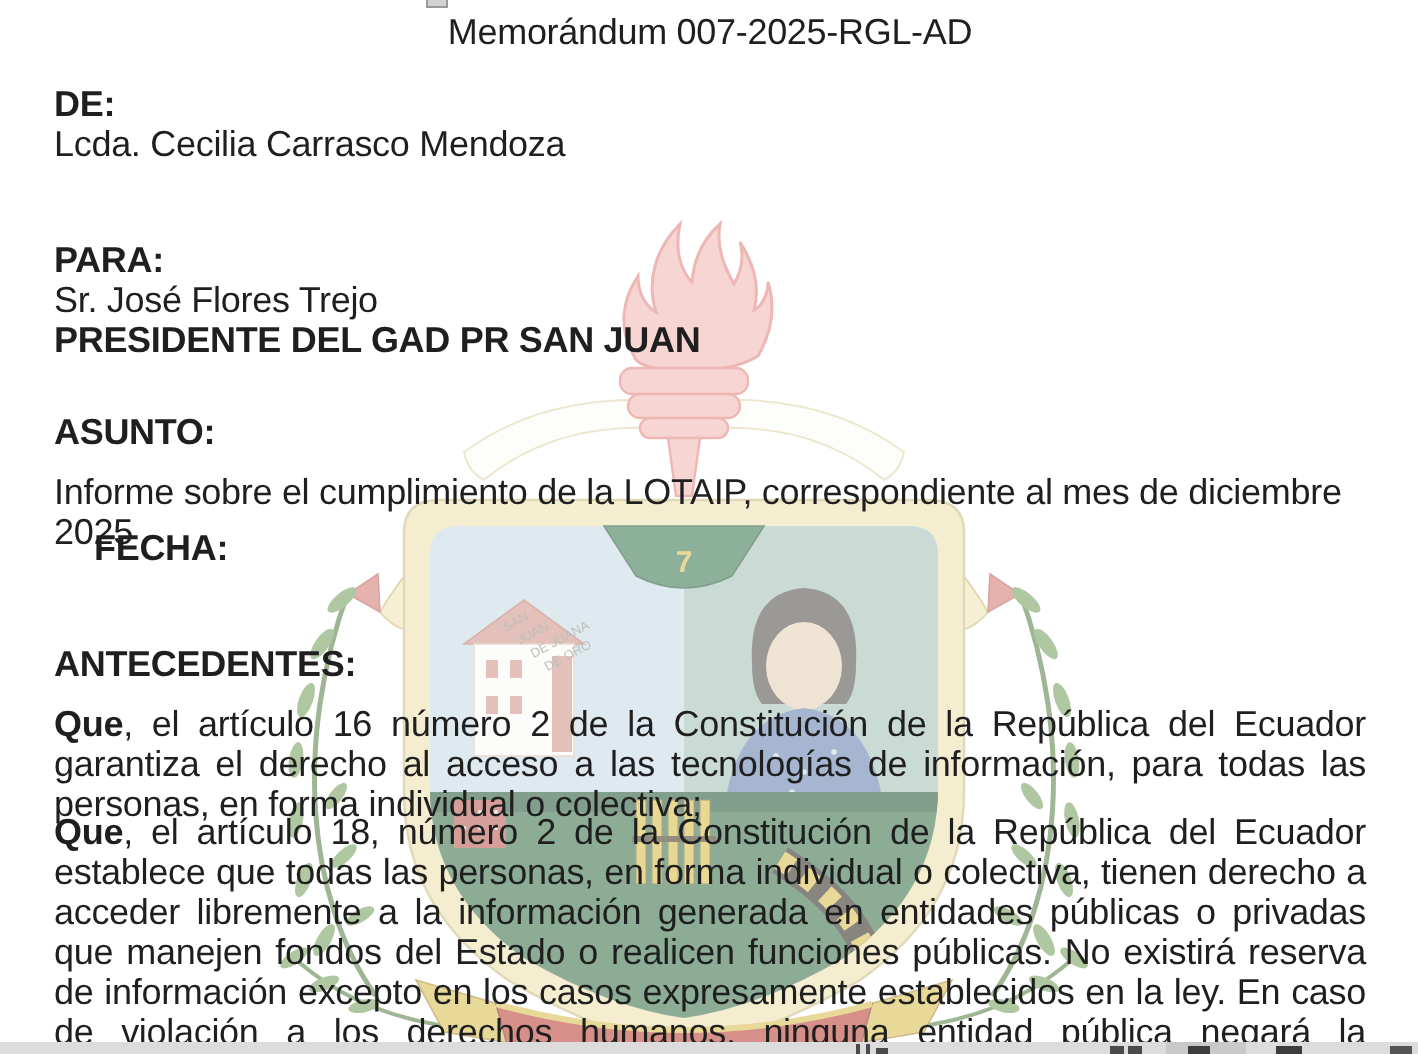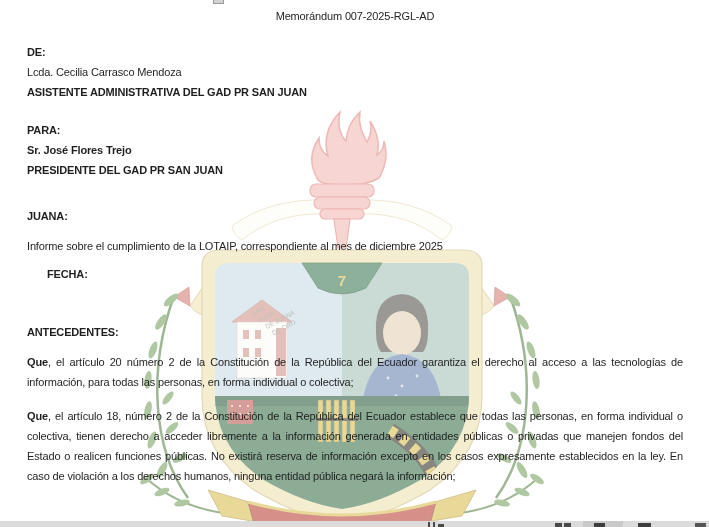--- a/index.html
+++ b/index.html
@@ -5,32 +5,32 @@
   html,body{margin:0;padding:0;}
   body{
     width:709px;height:527px;position:relative;overflow:hidden;
     background:#ffffff;
     font-family:"Liberation Sans", sans-serif;
     color:#222222;
   }
   .abs{position:absolute;}
   .txt{
     position:absolute;left:27px;width:656px;
-    font-size:11px;line-height:20px;letter-spacing:-0.15px;
+    font-size:18px;line-height:20px;letter-spacing:-0.15px;
     color:#1f1f1f;
   }
   .bold{font-weight:bold;}
   .center{text-align:center;}
   .just{text-align:justify;}
   #memo-title{top:6px;}
   #de-label{top:42px;}
   #de-name{top:62px;}
   #de-role{top:82px;}
   #para-label{top:120px;}
-  #para-name{top:140px;font-weight:bold;}
+  #para-name{top:140px;}
   #para-role{top:160px;}
   #asunto-label{top:206px;}
   #asunto-text{top:226px;margin-top:10px;}
   #fecha-label{top:264px;padding-left:20px;}
   #fecha-text{top:284px;}
   #antecedentes-label{top:322px;}
   #paragraph-1{top:352px;}
   #paragraph-2{top:406px;}
   .text-layer{position:absolute;inset:0;z-index:2;}
   #watermark{position:absolute;left:90px;top:100px;width:524px;height:427px;z-index:1;}
@@ -200,34 +200,33 @@
       <path d="M158,402 Q252,428 346,402" stroke="#d8bb45" stroke-width="3" fill="none"></path>
     </g>
   </g>
 </svg>
 
 <div class="text-layer">
   <div id="memo-title" class="txt center">Memorándum 007-2025-RGL-AD</div>
 
   <div id="de-label" class="txt bold">DE:</div>
   <div id="de-name" class="txt">Lcda. Cecilia Carrasco Mendoza</div>
-  <div id="de-role" class="txt bold">ASISTENTE ADMINISTRATIVA DEL GAD PR SAN JUAN</div>
 
   <div id="para-label" class="txt bold">PARA:</div>
   <div id="para-name" class="txt">Sr. José Flores Trejo</div>
   <div id="para-role" class="txt bold">PRESIDENTE DEL GAD PR SAN JUAN</div>
 
-  <div id="asunto-label" class="txt bold">JUANA:</div>
+  <div id="asunto-label" class="txt bold">ASUNTO:</div>
   <div id="asunto-text" class="txt">Informe sobre el cumplimiento de la LOTAIP, correspondiente al mes de diciembre 2025</div>
 
   <div id="fecha-label" class="txt bold">FECHA:</div>
 
   <div id="antecedentes-label" class="txt bold">ANTECEDENTES:</div>
 
-  <div id="paragraph-1" class="txt just"><span class="bold">Que</span><span>, el artículo 20 número 2 de la Constitución de la República del Ecuador garantiza el derecho al acceso a las tecnologías de información, para todas las personas, en forma individual o colectiva;</span></div>
+  <div id="paragraph-1" class="txt just"><span class="bold">Que</span><span>, el artículo 16 número 2 de la Constitución de la República del Ecuador garantiza el derecho al acceso a las tecnologías de información, para todas las personas, en forma individual o colectiva;</span></div>
 
   <div id="paragraph-2" class="txt just"><span class="bold">Que</span><span>, el artículo 18, número 2 de la Constitución de la República del Ecuador establece que todas las personas, en forma individual o colectiva, tienen derecho a acceder libremente a la información generada en entidades públicas o privadas que manejen fondos del Estado o realicen funciones públicas. No existirá reserva de información excepto en los casos expresamente establecidos en la ley. En caso de violación a los derechos humanos, ninguna entidad pública negará la información;</span></div>
 </div>
 
 <div id="top-fragment" class="abs"></div>
 
 <div id="bottom-bar" class="abs"></div>
 <div id="bottom-bar-active" class="abs"></div>
 <div id="stub-a1" class="stub"></div>
 <div id="stub-a2" class="stub"></div>

